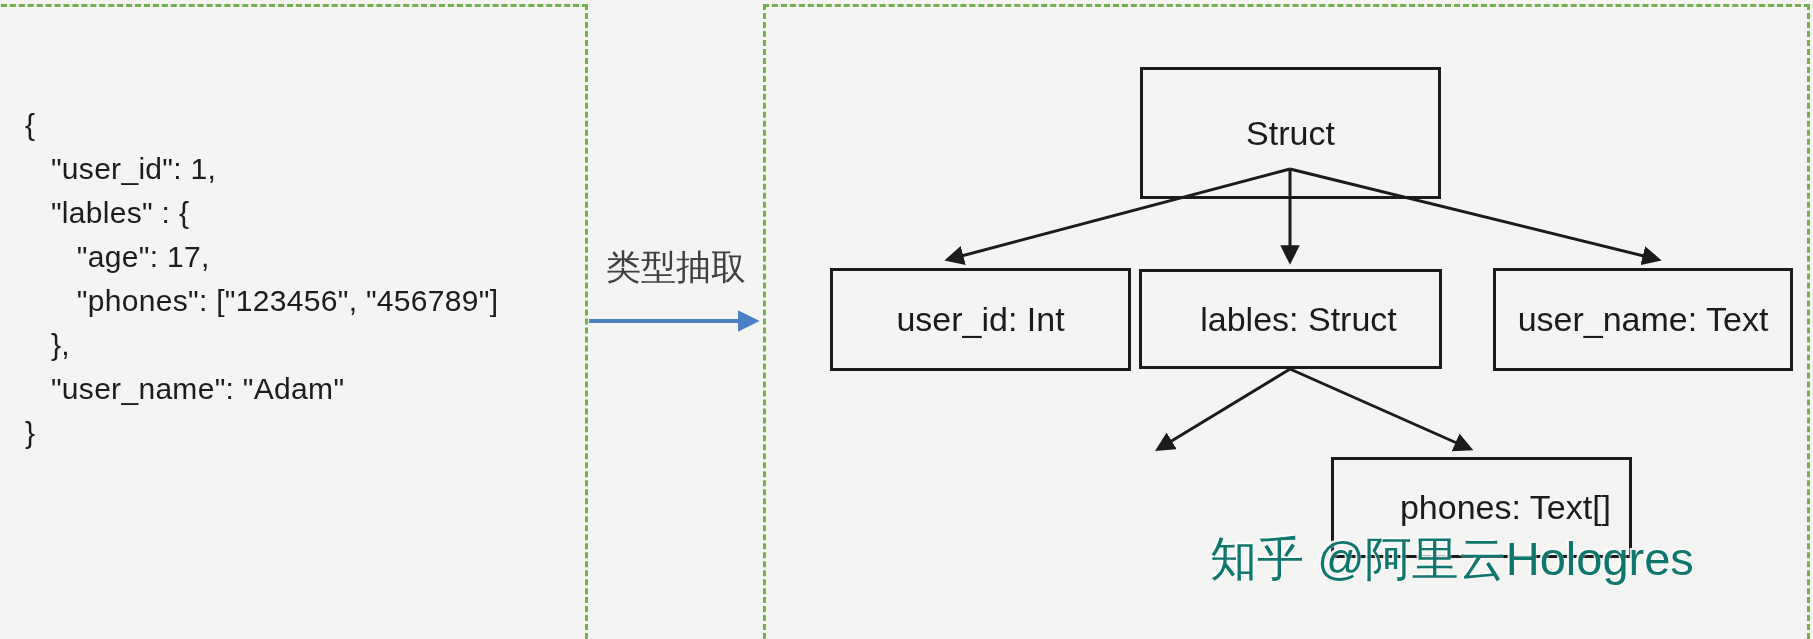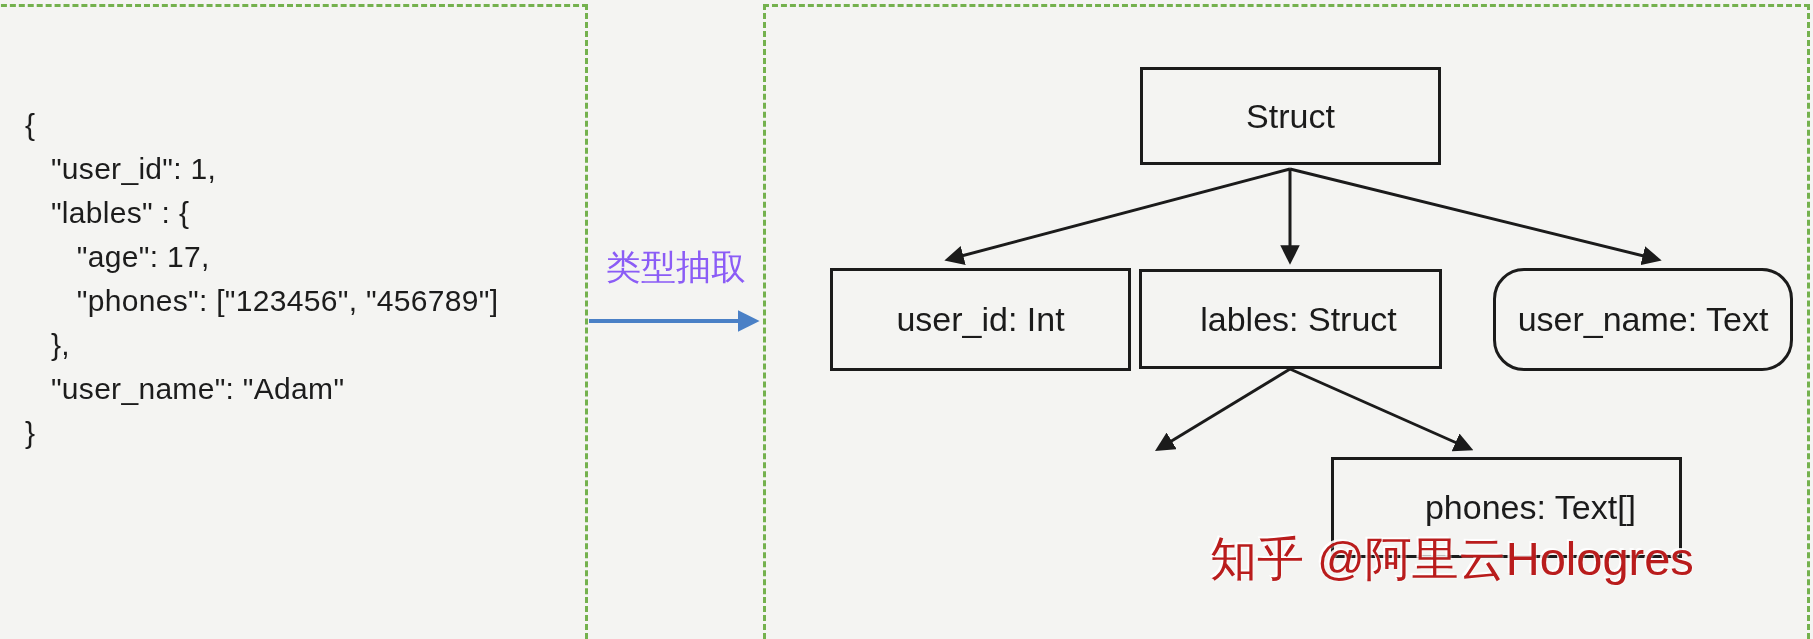--- a/index.html
+++ b/index.html
@@ -48,21 +48,21 @@
     z-index: 2;
   }
   .transform-label {
     position: absolute;
     left: 588px;
     top: 244px;
     width: 176px;
     text-align: center;
     font-size: 35px;
     font-weight: 500;
-    color: #8b5cf6;
+    color: #404040;
     white-space: nowrap;
     z-index: 2;
   }
   .arrows {
     position: absolute;
     left: 0;
     top: 0;
     z-index: 1;
     pointer-events: none;
   }
@@ -72,32 +72,32 @@
     border: 3px solid #1b1b1b;
     display: flex;
     align-items: center;
     justify-content: center;
     font-size: 34px;
     color: #1b1b1b;
     background: transparent;
     white-space: nowrap;
     z-index: 2;
   }
-  .node-struct    { left: 1140px; top: 67px;  width: 301px; height: 98px; }
+  .node-struct    { left: 1140px; top: 67px;  width: 301px; height: 132px; }
   .node-user-id   { left: 786px;  top: 268px; width: 301px; height: 103px; margin-left: 44px; }
   .node-lables    { left: 1139px; top: 269px; width: 303px; height: 100px; padding-left: 16px; }
-  .node-user-name { left: 1493px; top: 268px; width: 300px; height: 103px; border-radius: 31px; }
+  .node-user-name { left: 1493px; top: 268px; width: 300px; height: 103px; }
   .node-age       { left: 993px;  top: 457px; width: 304px; height: 101px; }
-  .node-phones    { left: 1331px; top: 457px; width: 351px; height: 101px; padding-left: 48px; }
+  .node-phones    { left: 1331px; top: 457px; width: 301px; height: 101px; padding-left: 48px; }
   .watermark {
     position: absolute;
     left: 1210px;
     top: 528px;
     font-size: 47px;
-    color: #b91c1c;
+    color: #0f766e;
     text-shadow: -2px -2px 0 rgba(255,255,255,0.9), 1px 1px 0 rgba(255,255,255,0.35);
     white-space: nowrap;
     z-index: 5;
   }
 </style>
 </head>
 <body>
 
 <div class="canvas">
 

